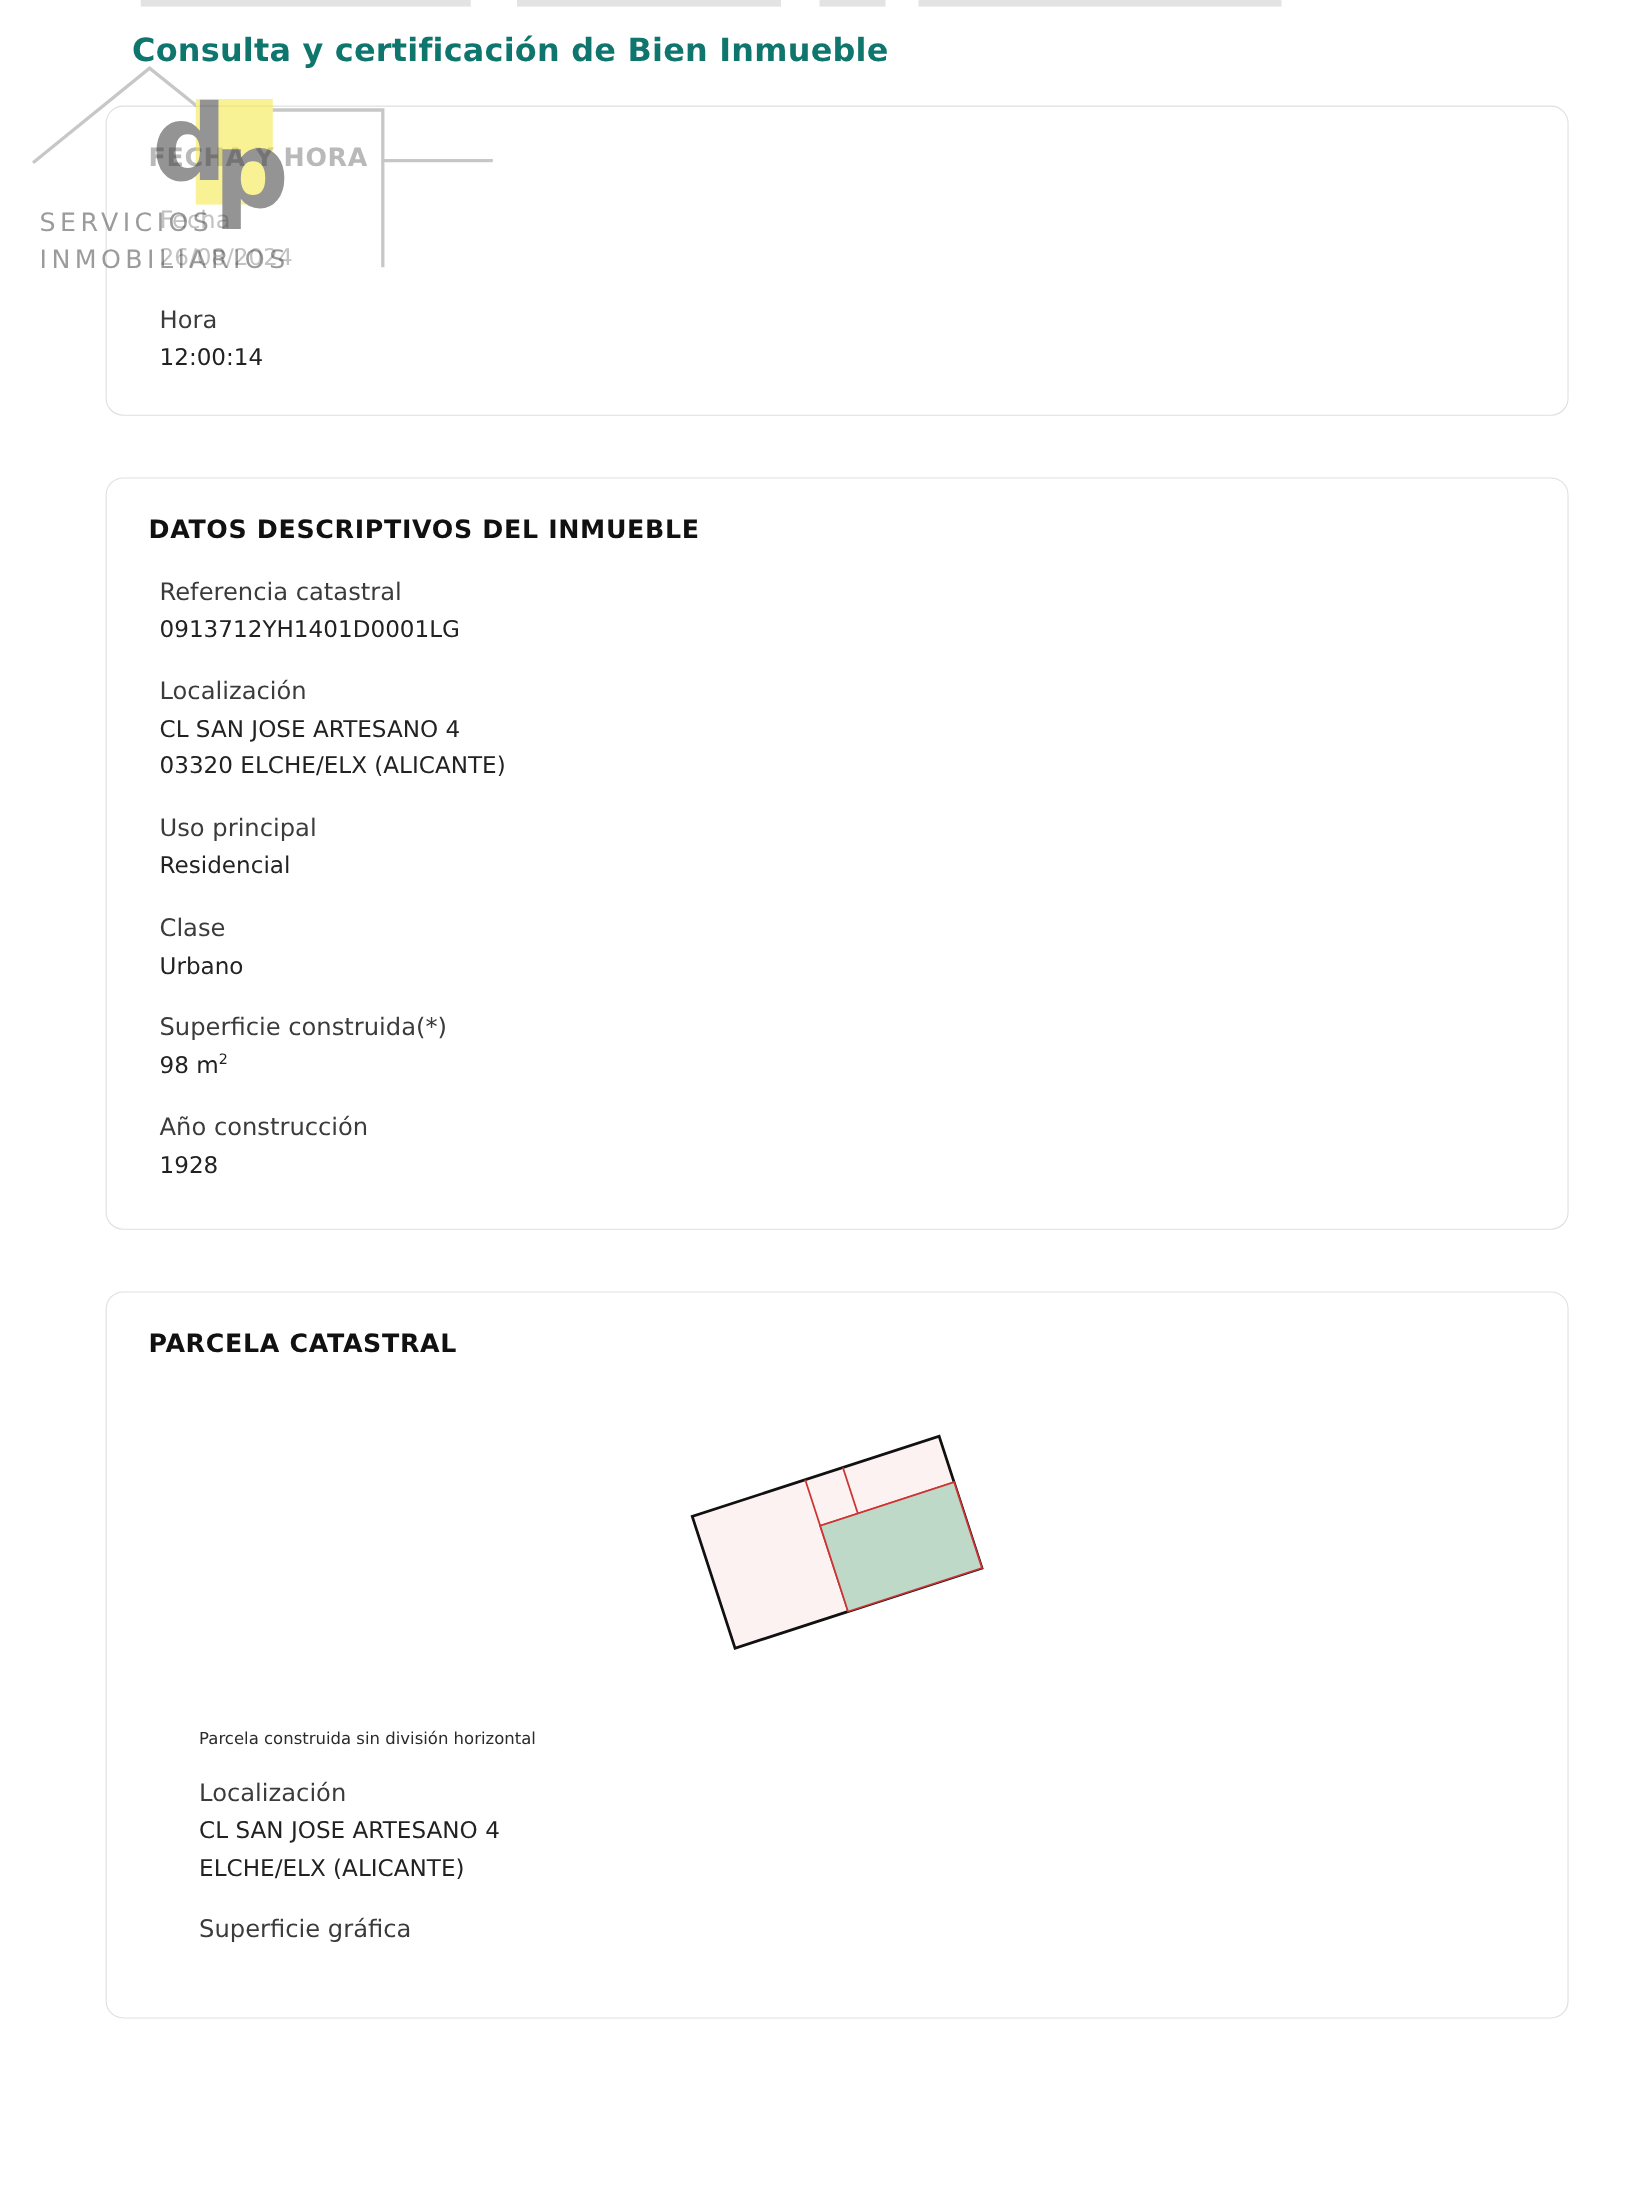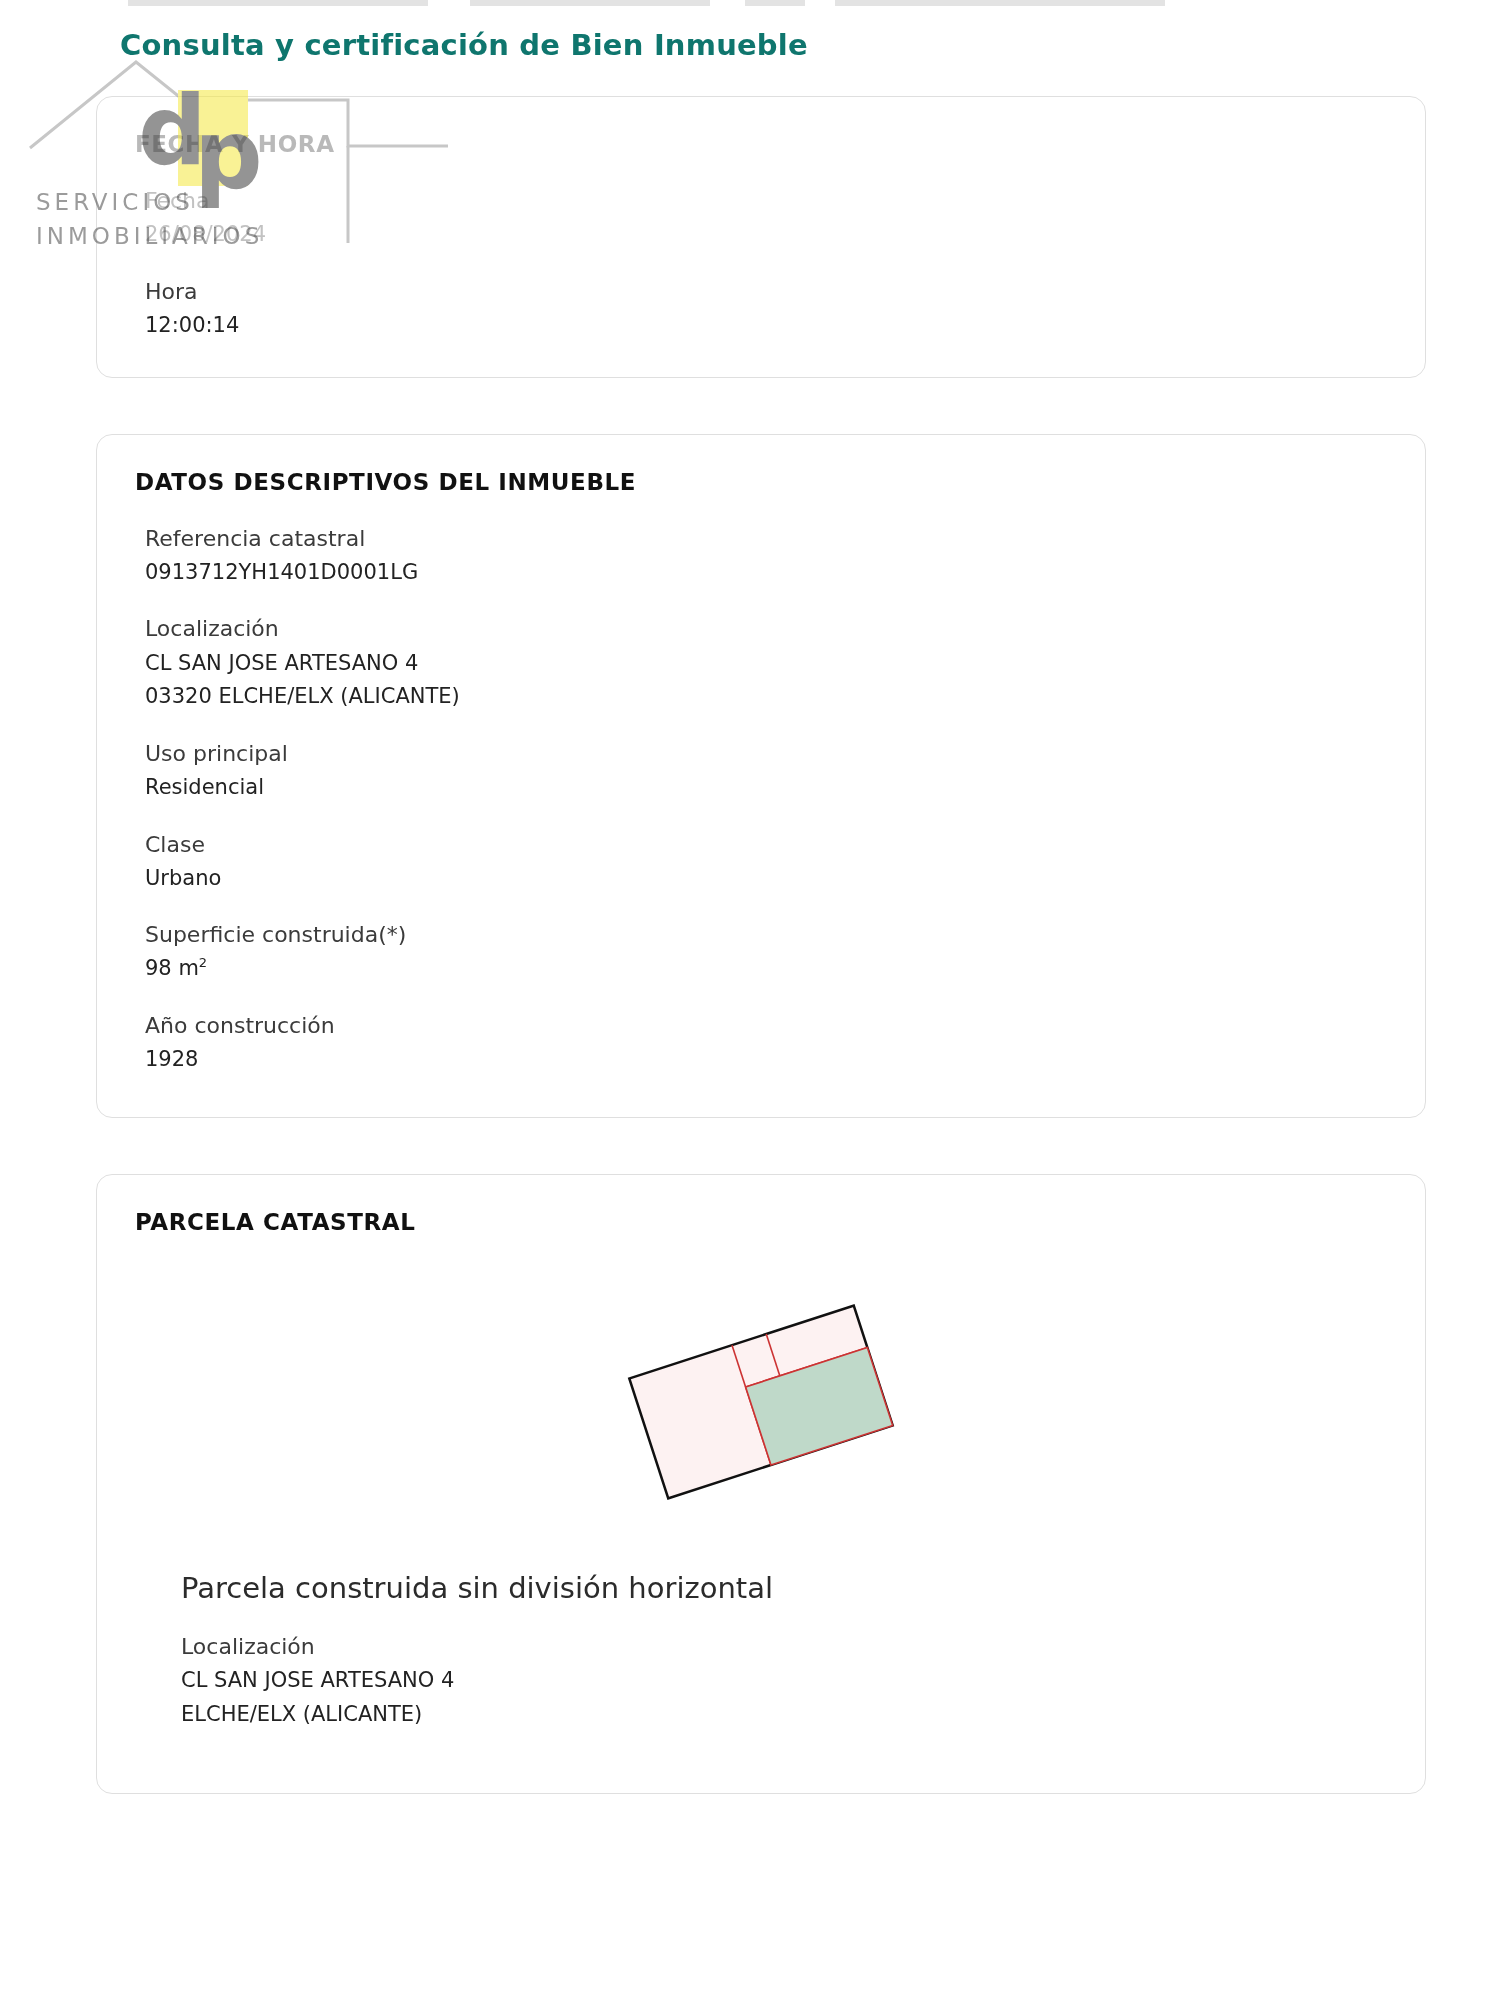--- a/index.html
+++ b/index.html
@@ -95,21 +95,21 @@
   
   .parcel-map {
     display: flex;
     justify-content: center;
     align-items: center;
     margin: 42px 0 44px 0;
   }
   .parcel-map svg { display: block; }
 
   .parcel-note {
-    font-size: 29px;
+    font-size: 15px;
     color: #2b2b2b;
     margin: 0 0 24px 46px;
   }
   .parcel-field { margin: 0 0 22px 46px; }
 
   .cut { overflow: hidden; }
 </style>
 </head>
 <body>
 
@@ -192,20 +192,23 @@
       </div>
 
       <div class="parcel-note">Parcela construida sin división horizontal</div>
 
       <div class="parcel-field">
         <div class="field-label">Localización</div>
         <div class="field-value">CL SAN JOSE ARTESANO 4</div>
         <div class="field-value">ELCHE/ELX (ALICANTE)</div>
       </div>
 
+      <div class="parcel-field">
+        <div class="field-label">Superficie gráfica</div>
+      </div>
     </div>
 
   </div>
 
   <div class="watermark">
     <svg width="430" height="230" viewBox="0 0 430 230">
 
       <path d="M12 110 L118 24 L225 110" fill="none" stroke="#9a9a9a" stroke-width="3"></path>
       <path d="M225 110 L445 110" fill="none" stroke="#9a9a9a" stroke-width="0"></path>
       <path d="M118 24 L300 24 L300 34" fill="none" stroke="#9a9a9a" stroke-width="0"></path>

